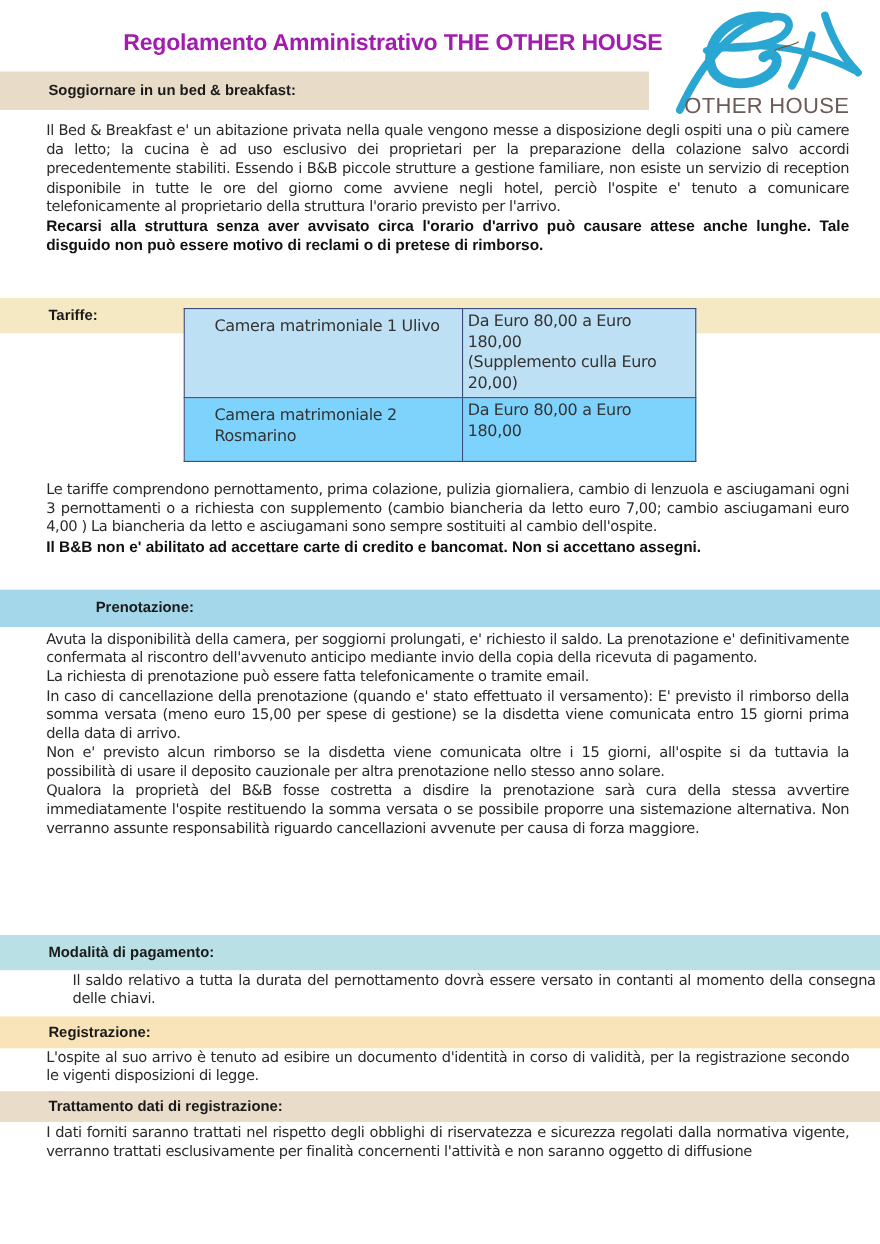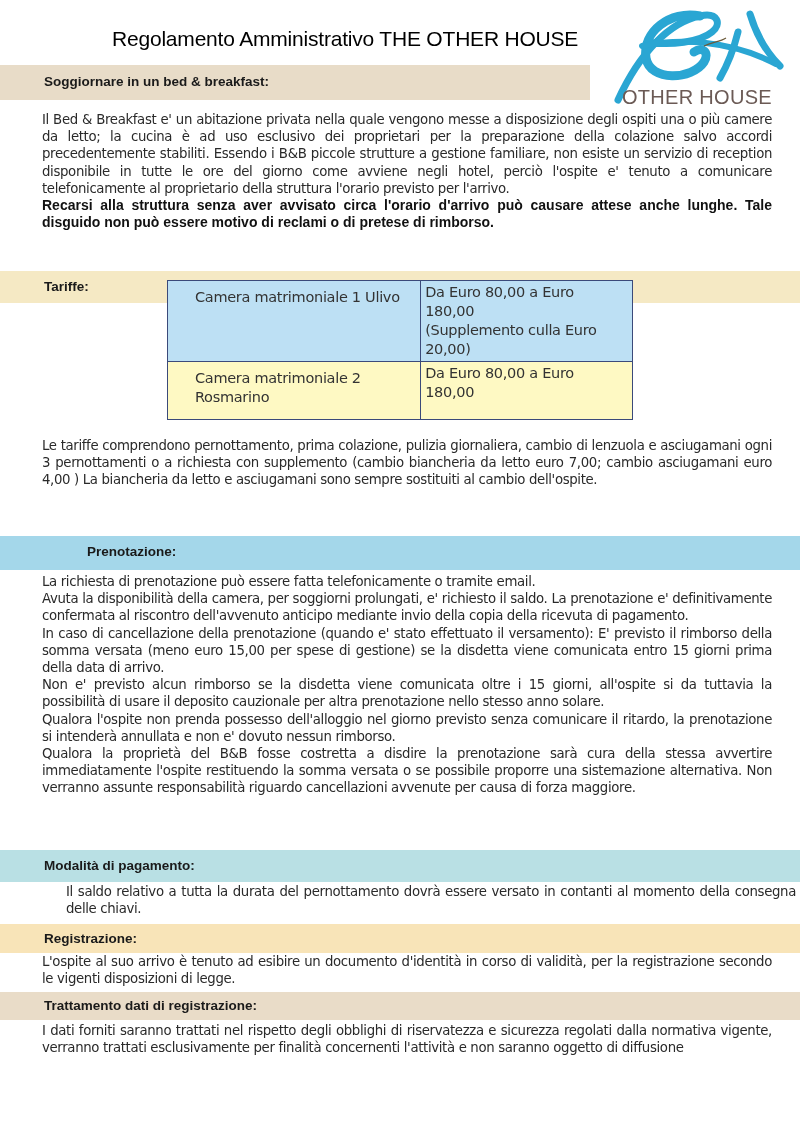--- a/index.html
+++ b/index.html
@@ -1,35 +1,35 @@
 <!DOCTYPE html>
 <html><head>
 <meta charset="utf-8">
 <style>
   html, body { margin:0; padding:0; background:#ffffff; }
   body { width:800px; height:1131px; position:relative; overflow:hidden;
          font-family:"DejaVu Sans", sans-serif; color:#222; }
   .title { position:absolute; left:112px; top:27px; font-family:"Liberation Sans", sans-serif;
-           font-weight:normal; font-size:21px; color:#000000; letter-spacing:-0.2px; white-space:nowrap; }
+           font-weight:bold; font-size:21px; color:#a21caf; letter-spacing:-0.2px; white-space:nowrap; }
   .logo { position:absolute; left:600px; top:2px; width:200px; height:106px; }
   .logo-text { position:absolute; left:622px; top:86px; font-family:"Liberation Sans", sans-serif;
                font-size:20px; color:#6b5a55; letter-spacing:0.3px; }
   .bar { position:absolute; left:0; height:30px; }
   .bar-label { position:absolute; left:44px; font-family:"Liberation Sans", sans-serif;
                font-weight:bold; font-size:13.5px; color:#1a1a1a;text-align:center; }
   .para { position:absolute; left:42px; width:730px; font-size:13.3px; line-height:17.2px;
           color:#2a2a2a; text-align:justify; font-family:"DejaVu Sans", sans-serif; letter-spacing:-0.35px; }
   .para p { margin:0; }
   .para .b { font-weight:bold; color:#111; font-family:"Liberation Sans", sans-serif; font-size:14px; letter-spacing:0; }
   table.rates { position:absolute; left:167px; top:280px; width:466px; border-collapse:collapse;
                 font-size:14.5px; color:#333; font-family:"DejaVu Sans", sans-serif; letter-spacing:-0.3px; }
   table.rates td { border:1.5px solid #3b4a7a; vertical-align:top; padding:2px 6px 2px 27px; line-height:19px; }
   table.rates td.c2 { padding-left:4px; }
   table.rates tr.r1 td { background:#bde0f4; height:44px; }
-  table.rates tr.r2 td { background:#fef9c3; height:48px; }
+  table.rates tr.r2 td { background:#7dd3fc; height:48px; }
   table.rates tr.r3 td { background:#bde0f4; height:44px; }
   table.rates tr.r1 td.c1, table.rates tr.r2 td.c1, table.rates tr.r3 td.c1 { padding-top:7px; }
 </style>
 </head>
 <body>
 
 <div class="title">Regolamento Amministrativo THE OTHER HOUSE</div>
 
 <svg class="logo" viewBox="0 0 200 106">
   <path d="M18 98 C 40 50, 70 20, 100 14 C 118 10, 122 22, 112 30 C 100 40, 70 44, 48 40" fill="none" stroke="#2aa6d3" stroke-width="7" stroke-linecap="round"></path>
@@ -64,30 +64,30 @@
     <td class="c1">Camera matrimoniale 2 Rosmarino</td>
     <td class="c2">
       <div>Da Euro 80,00 a Euro 180,00</div>
     </td>
   </tr>
 </tbody>
   </table>
 
 <div class="para" style="top:437px;">
   <p>Le tariffe comprendono pernottamento, prima colazione, pulizia giornaliera, cambio di lenzuola e asciugamani ogni 3 pernottamenti o a richiesta con supplemento (cambio biancheria da letto euro 7,00; cambio asciugamani euro 4,00 ) La biancheria da letto e asciugamani sono sempre sostituiti al cambio dell'ospite.</p>
+  <p class="b">Il B&amp;B non e' abilitato ad accettare carte di credito e bancomat. Non si accettano assegni.</p>
 </div>
 
 <div class="bar" style="top:536px; width:800px; height:34px; background:#a4d7ea;"></div>
 <div class="bar-label" style="top:544px;padding-left:43px;">Prenotazione:</div>
 <div class="para" style="top:573px;">
+  <p>Avuta la disponibilità della camera, per soggiorni prolungati, e' richiesto il saldo. La prenotazione e' definitivamente confermata al riscontro dell'avvenuto anticipo mediante invio della copia della ricevuta di pagamento.</p>
   <p>La richiesta di prenotazione può essere fatta telefonicamente o tramite email.</p>
-  <p>Avuta la disponibilità della camera, per soggiorni prolungati, e' richiesto il saldo. La prenotazione e' definitivamente confermata al riscontro dell'avvenuto anticipo mediante invio della copia della ricevuta di pagamento.</p>
   <p>In caso di cancellazione della prenotazione (quando e' stato effettuato il versamento): E' previsto il rimborso della somma versata (meno euro 15,00 per spese di gestione) se la disdetta viene comunicata entro 15 giorni prima della data di arrivo.</p>
   <p>Non e' previsto alcun rimborso se la disdetta viene comunicata oltre i 15 giorni, all'ospite si da tuttavia la possibilità di usare il deposito cauzionale per altra prenotazione nello stesso anno solare.</p>
-  <p>Qualora l'ospite non prenda possesso dell'alloggio nel giorno previsto senza comunicare il ritardo, la prenotazione si intenderà annullata e non e' dovuto nessun rimborso.</p>
   <p>Qualora la proprietà del B&amp;B fosse costretta a disdire la prenotazione sarà cura della stessa avvertire immediatamente l'ospite restituendo la somma versata o se possibile proporre una sistemazione alternativa. Non verranno assunte responsabilità riguardo cancellazioni avvenute per causa di forza maggiore.</p>
 </div>
 
 <div class="bar" style="top:850px; width:800px; height:32px; background:#b9e0e4;"></div>
 <div class="bar-label" style="top:858px;">Modalità di pagamento:</div>
 <div class="para" style="top:883px;margin-left:24px;">
   <p>Il saldo relativo a tutta la durata del pernottamento dovrà essere versato in contanti al momento della consegna delle chiavi.</p>
 </div>
 
 <div class="bar" style="top:924px; width:800px; height:29px; background:#f8e4b8;"></div>

